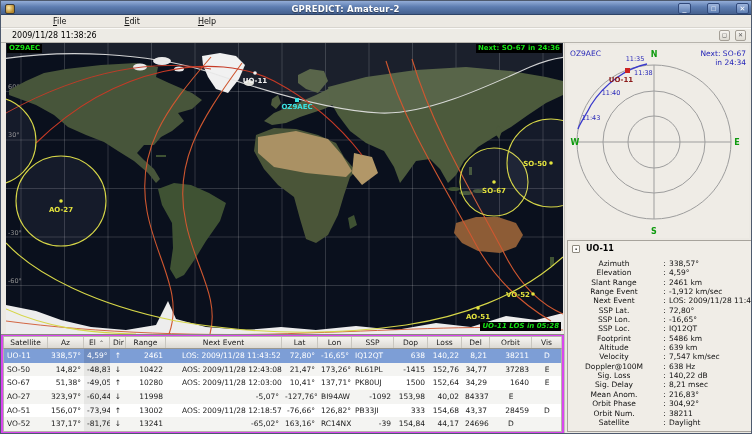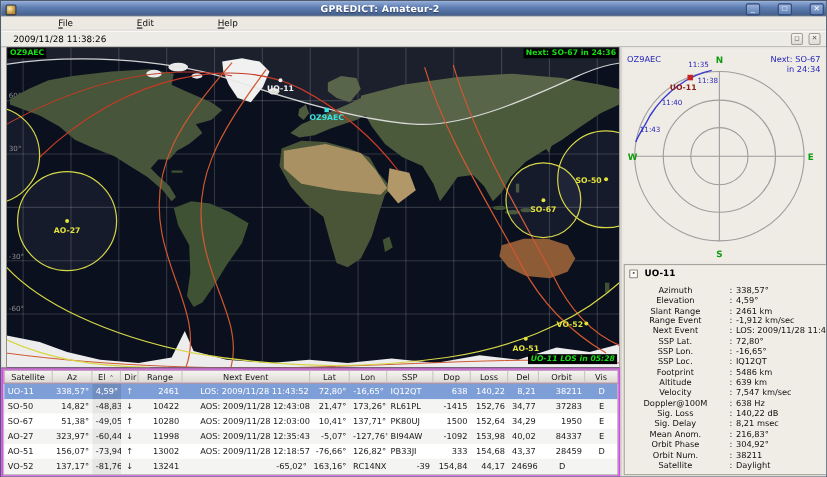--- a/index.html
+++ b/index.html
@@ -305,30 +305,29 @@
               <div class="c ar elcol">-49,05°</div>
               <div class="c ac">↑</div>
               <div class="c ar">10280</div>
               <div class="c evt">AOS: 2009/11/28 12:03:00</div>
               <div class="c ar">10,41°</div>
               <div class="c ar">137,71°</div>
               <div class="c al">PK80UJ</div>
               <div class="c ar">1500</div>
               <div class="c ar">152,64</div>
               <div class="c ar">34,29</div>
-              <div class="c ar">1950</div>
+              <div class="c ar">1640</div>
               <div class="c ac">E</div>
             </div>
             <div class="grid trow alt" style="grid-template-columns: 44px 36px 26px 16px 40px 116px 36px 34px 42px 34px 34px 28px 42px 30px;">
               <div class="c al">AO-27</div>
               <div class="c ar">323,97°</div>
               <div class="c ar elcol">-60,44°</div>
               <div class="c ac">↓</div>
               <div class="c ar">11998</div>
-              <div class="c evt">AOS: 2009/11/28 12:35:43</div>
               <div class="c ar">-5,07°</div>
               <div class="c ar">-127,76°</div>
               <div class="c al">BI94AW</div>
               <div class="c ar">-1092</div>
               <div class="c ar">153,98</div>
               <div class="c ar">40,02</div>
               <div class="c ar">84337</div>
               <div class="c ac">E</div>
             </div>
             <div class="grid trow" style="grid-template-columns: 44px 36px 26px 16px 40px 116px 36px 34px 42px 34px 34px 28px 42px 30px;">

